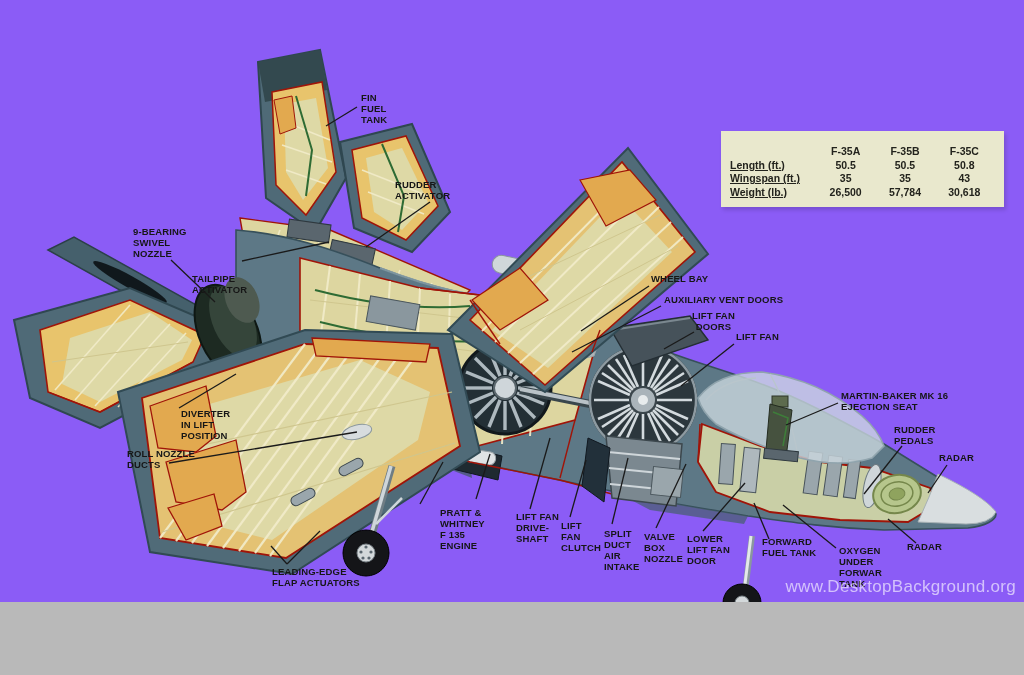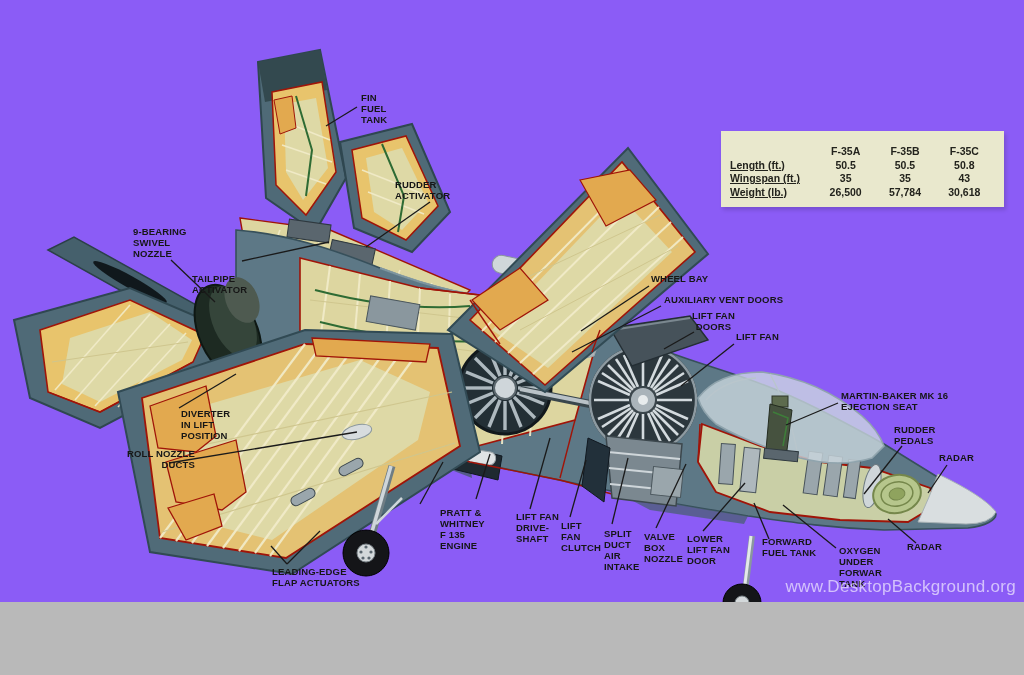--- a/index.html
+++ b/index.html
@@ -392,21 +392,21 @@
 CLUTCH</div>
   <div class="callout" style="left:516px;top:511px;">LIFT FAN
 DRIVE-
 SHAFT</div>
   <div class="callout" style="left:403px;top:507px;margin-left:37px;">PRATT &amp;
 WHITNEY
 F 135
 ENGINE</div>
   <div class="callout" style="left:264px;top:566px;margin-left:8px;">LEADING-EDGE
 FLAP ACTUATORS</div>
-  <div class="callout" style="left:127px;top:448px;text-align:right;">ROLL NOZZLE
+  <div class="callout" style="left:127px;top:448px;">ROLL NOZZLE
 DUCTS</div>
   <div class="callout" style="left:155px;top:408px;margin-left:26px;">DIVERTER
 IN LIFT
 POSITION</div>
 
   <div class="spec-table">
     <div class="st-row st-head">
       <div class="st-cell st-label"></div>
       <div class="st-cell">F-35A</div>
       <div class="st-cell">F-35B</div>

